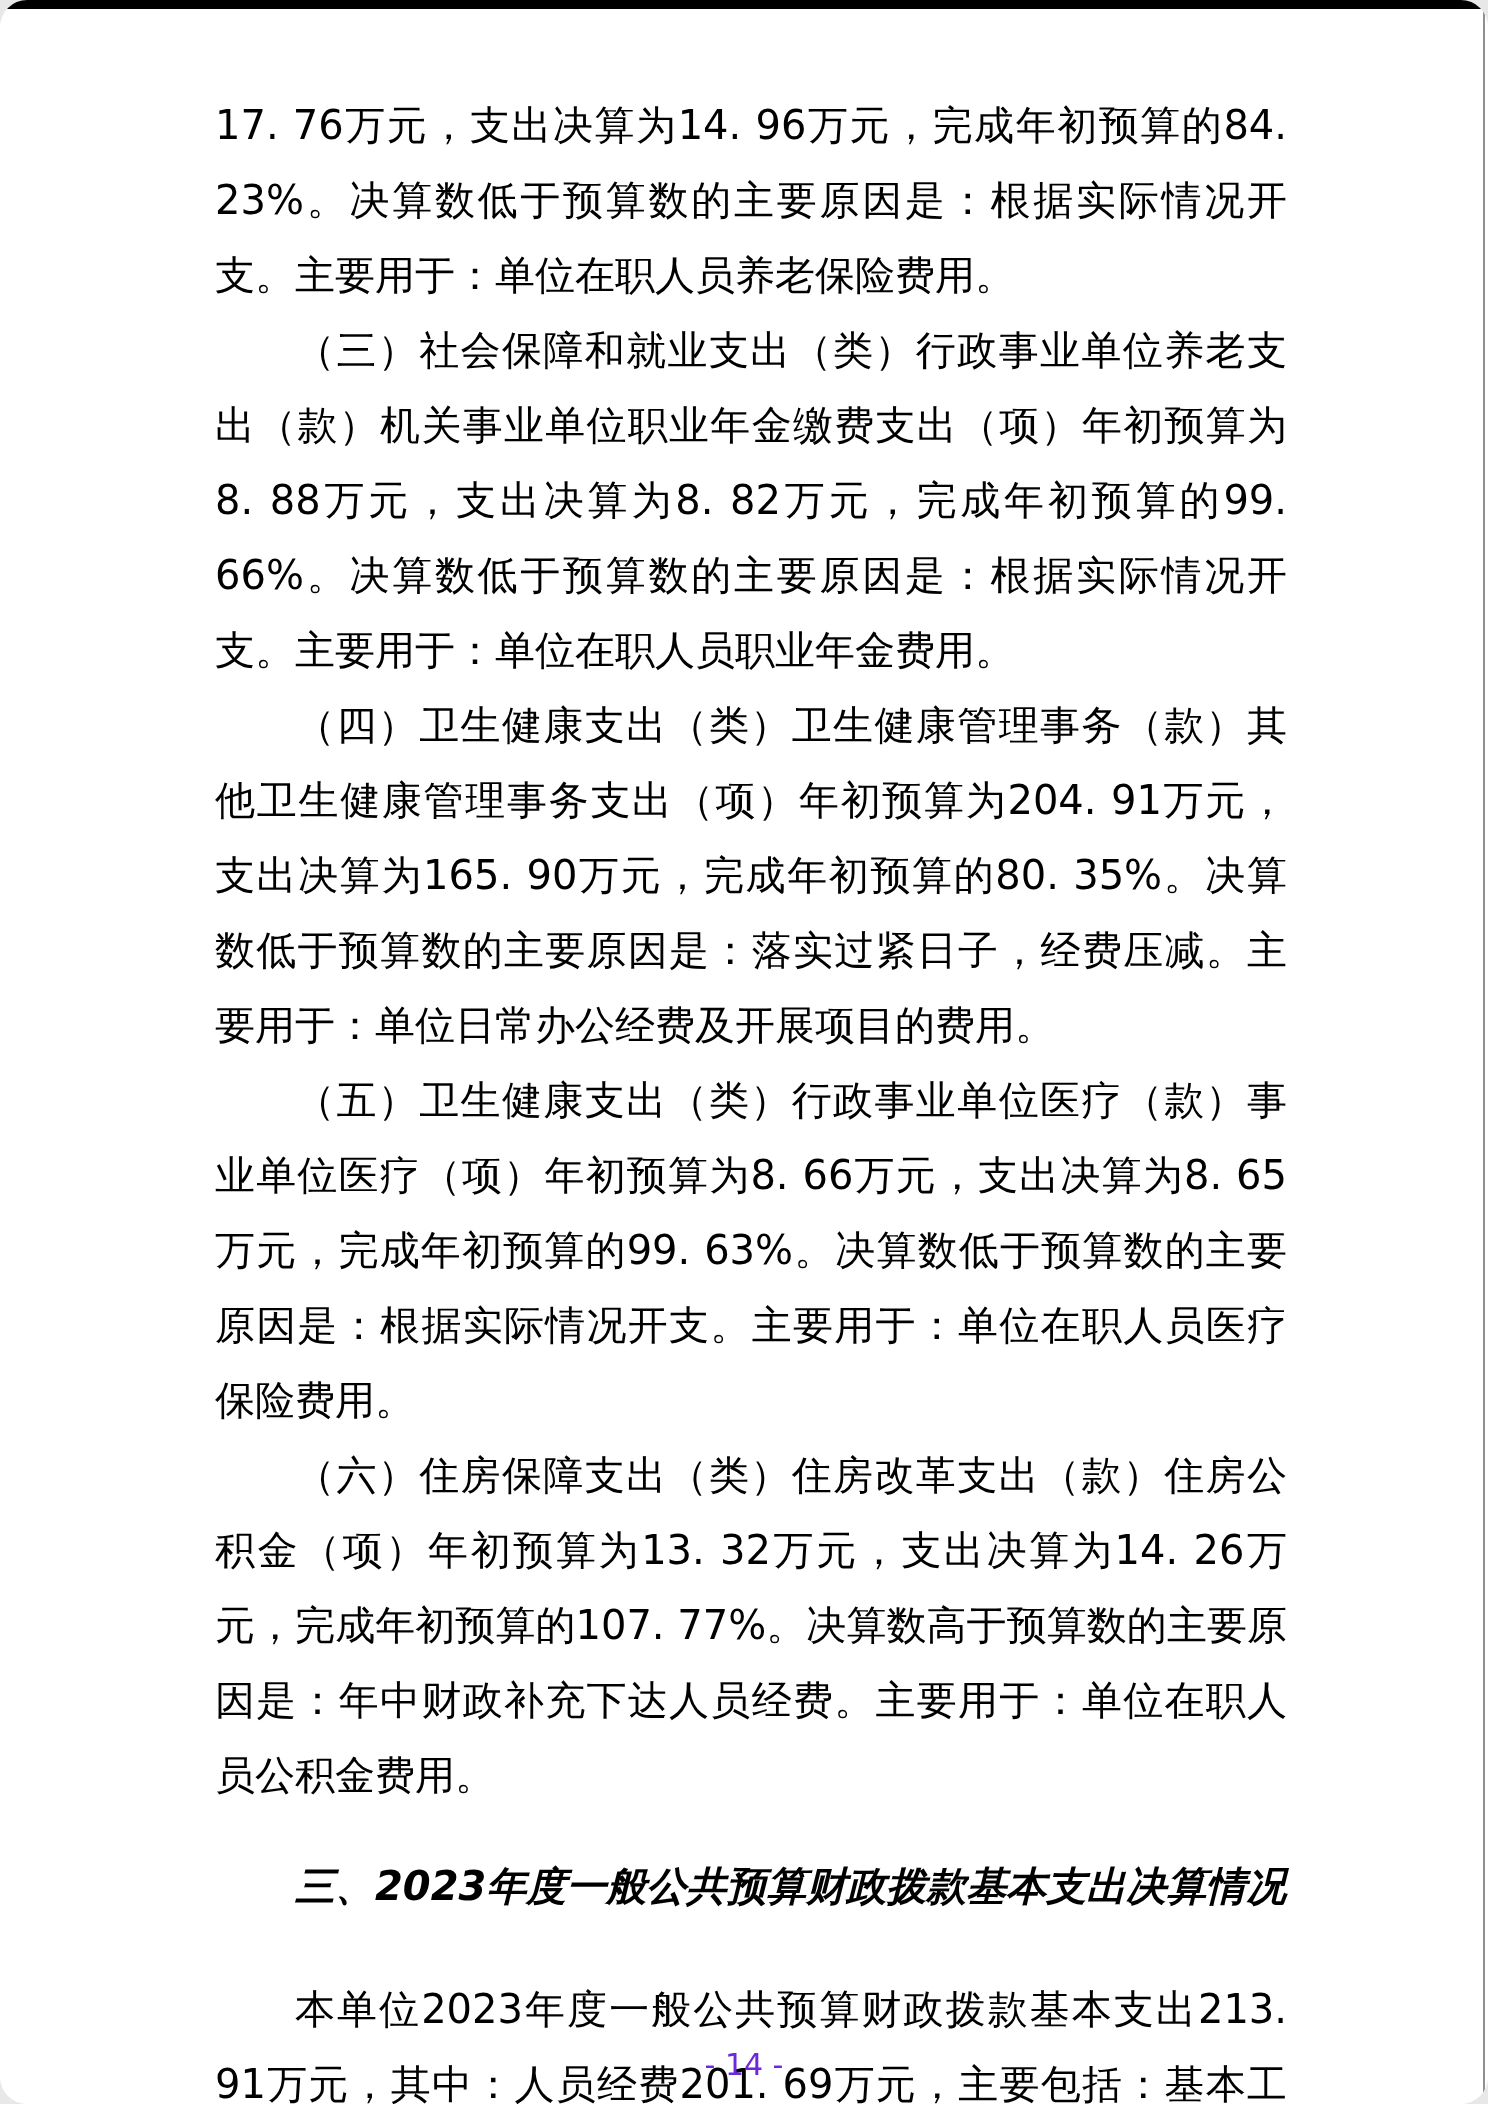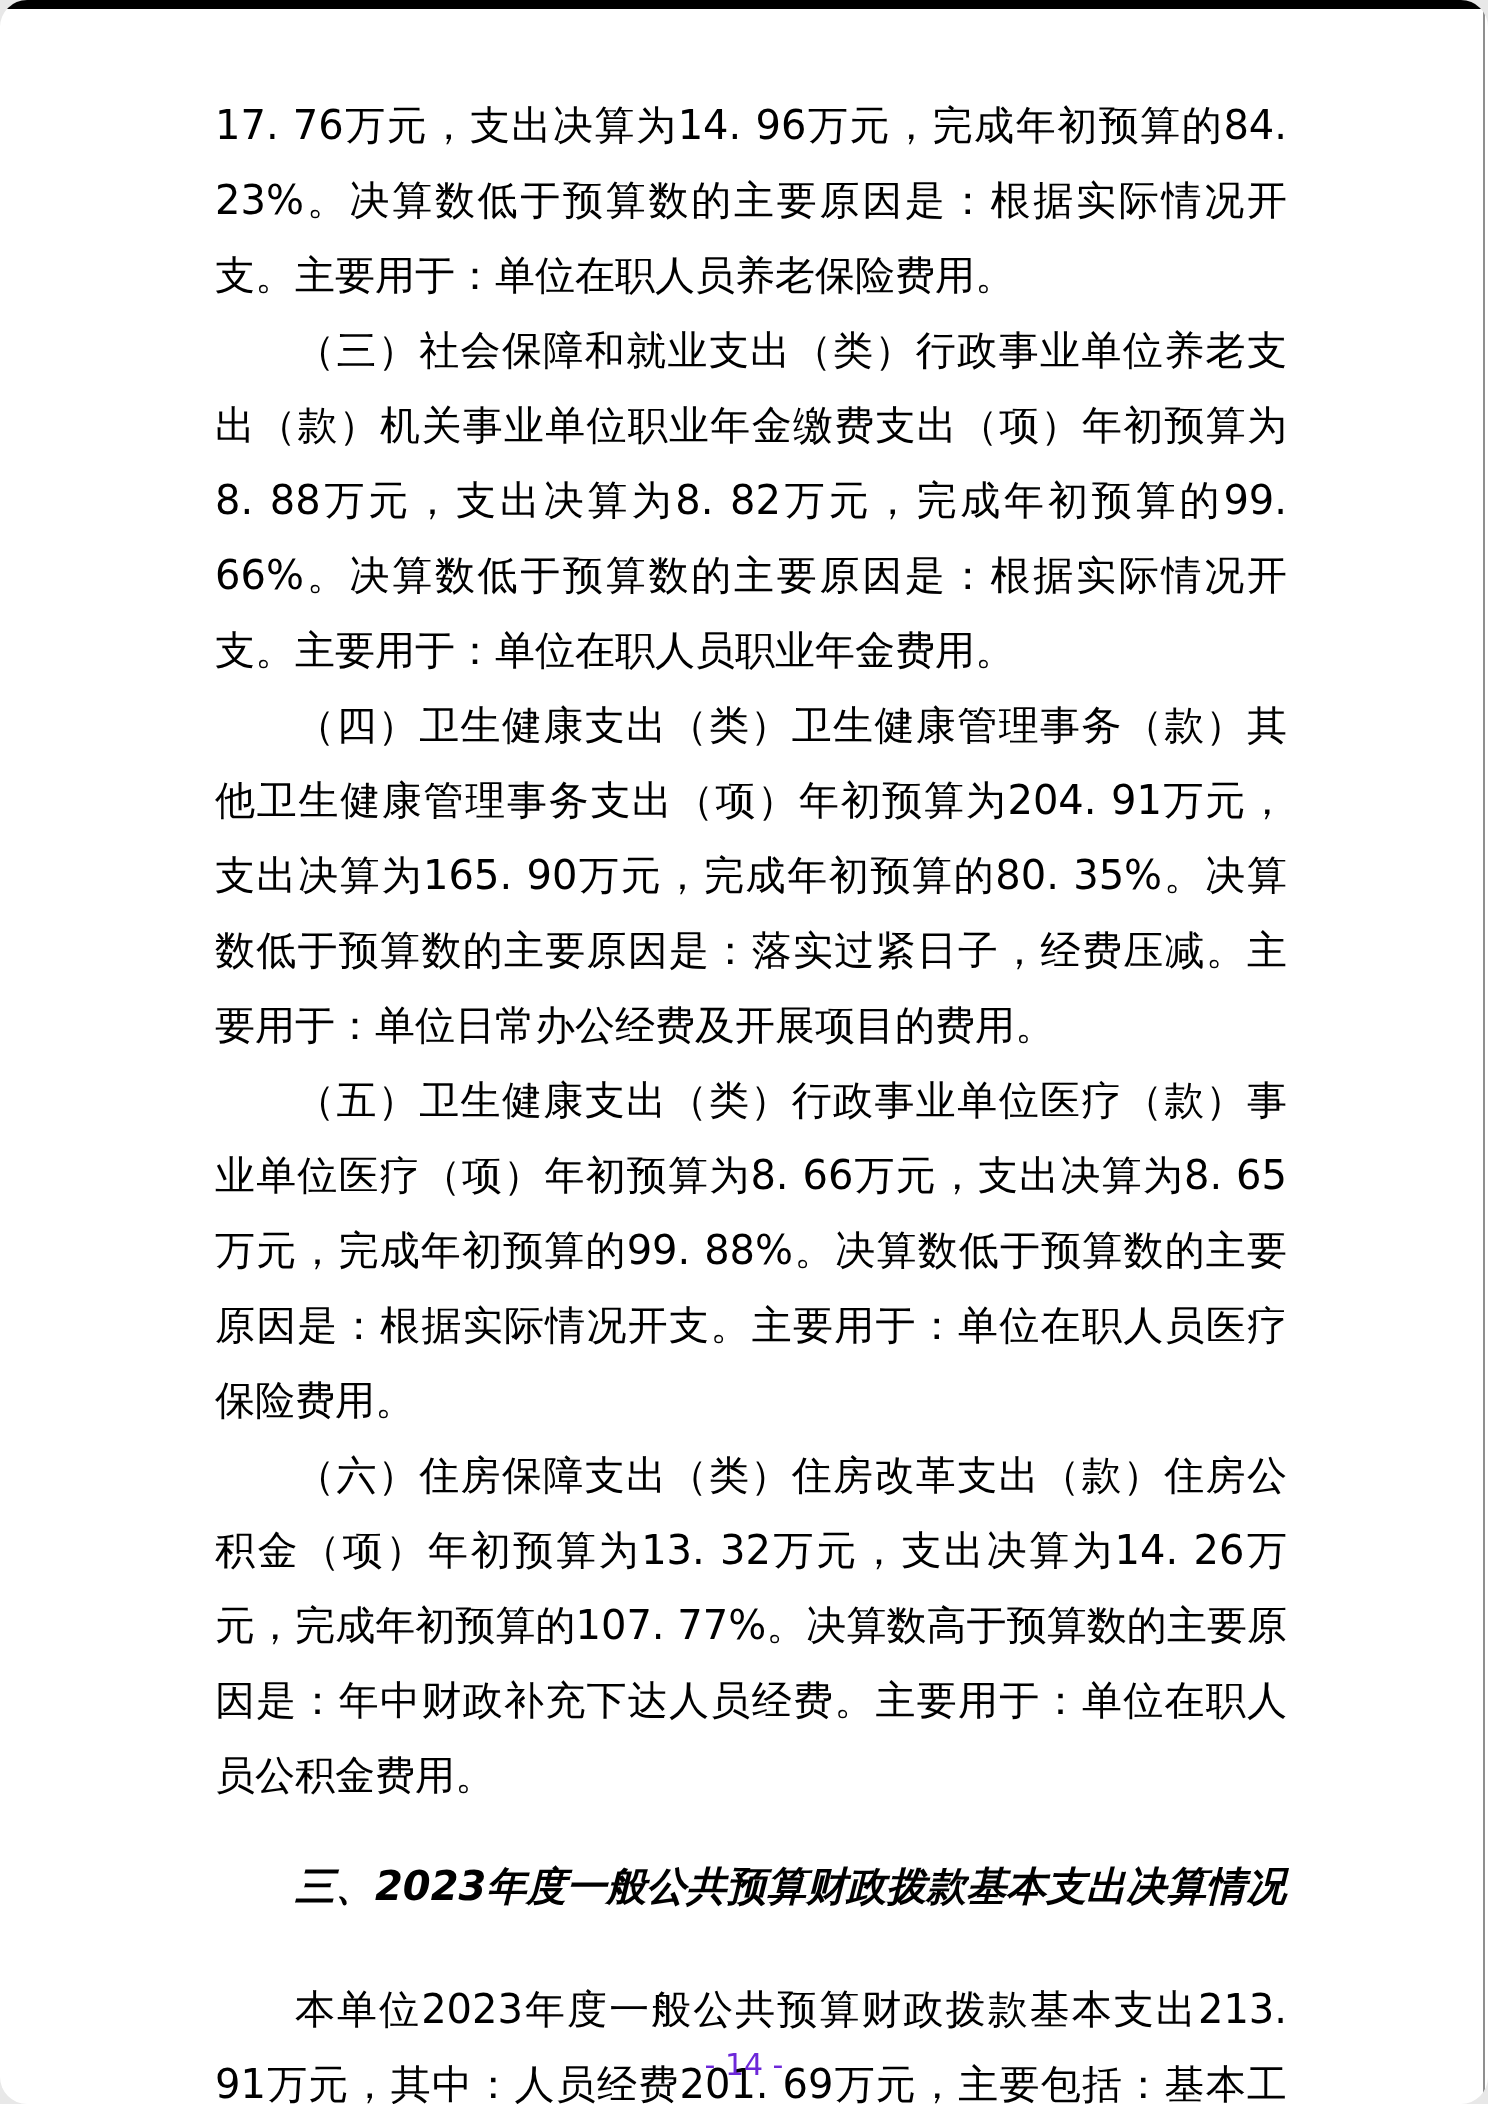--- a/index.html
+++ b/index.html
@@ -67,21 +67,21 @@
   <div class="top-bar"></div>
   <div class="right-edge-line"></div>
 
   <div class="content">
     <p>17. 76万元，支出决算为14. 96万元，完成年初预算的84. 23%。决算数低于预算数的主要原因是：根据实际情况开支。主要用于：单位在职人员养老保险费用。</p>
 
     <p class="indent">（三）社会保障和就业支出（类）行政事业单位养老支出（款）机关事业单位职业年金缴费支出（项）年初预算为8. 88万元，支出决算为8. 82万元，完成年初预算的99. 66%。决算数低于预算数的主要原因是：根据实际情况开支。主要用于：单位在职人员职业年金费用。</p>
 
     <p class="indent">（四）卫生健康支出（类）卫生健康管理事务（款）其他卫生健康管理事务支出（项）年初预算为204. 91万元，支出决算为165. 90万元，完成年初预算的80. 35%。决算数低于预算数的主要原因是：落实过紧日子，经费压减。主要用于：单位日常办公经费及开展项目的费用。</p>
 
-    <p class="indent">（五）卫生健康支出（类）行政事业单位医疗（款）事业单位医疗（项）年初预算为8. 66万元，支出决算为8. 65万元，完成年初预算的99. 88%。决算数低于预算数的主要原因是：根据实际情况开支。主要用于：单位在职人员医疗保险费用。</p>
+    <p class="indent">（五）卫生健康支出（类）行政事业单位医疗（款）事业单位医疗（项）年初预算为8. 66万元，支出决算为8. 65万元，完成年初预算的99. 63%。决算数低于预算数的主要原因是：根据实际情况开支。主要用于：单位在职人员医疗保险费用。</p>
 
     <p class="indent">（六）住房保障支出（类）住房改革支出（款）住房公积金（项）年初预算为13. 32万元，支出决算为14. 26万元，完成年初预算的107. 77%。决算数高于预算数的主要原因是：年中财政补充下达人员经费。主要用于：单位在职人员公积金费用。</p>
 
     <p class="section-heading">三、2023年度一般公共预算财政拨款基本支出决算情况</p>
 
     <p class="indent">本单位2023年度一般公共预算财政拨款基本支出213. 91万元，其中：人员经费201. 69万元，主要包括：基本工资、津贴补</p>
   </div>
 
   <div class="page-number">- 14 -</div>
 

